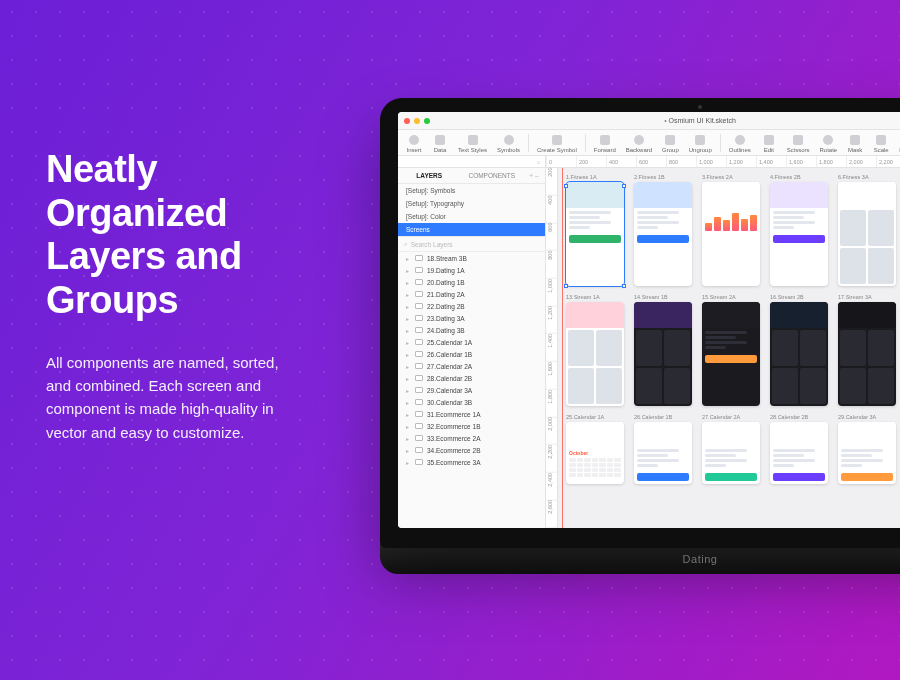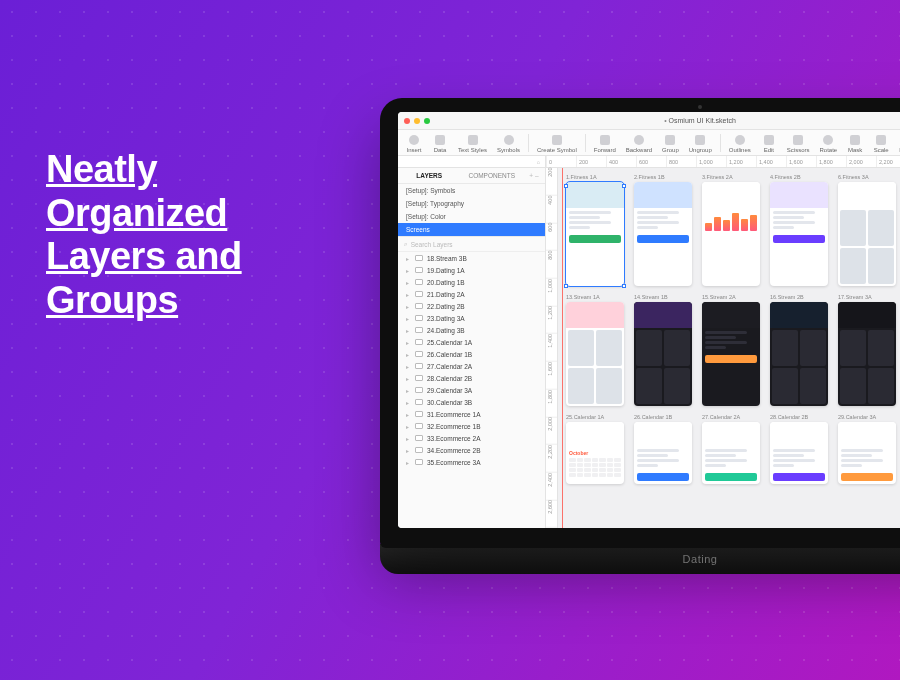--- a/index.html
+++ b/index.html
@@ -19,21 +19,20 @@
     background-position: 0 0;
     pointer-events:none;
   }
 
   .hero-text {
     position: absolute; left: 46px; top: 148px; width: 300px;
   }
   .hero-title {
     font-size: 38px; font-weight: 800; line-height: 1.15;
     letter-spacing: -0.5px;
-    text-decoration: underline;
   }
   .hero-sub {
     margin-top: 28px;
     font-size: 15px; font-weight: 400; line-height: 1.55;
     color: rgba(255,255,255,0.92);
     max-width: 260px;
   }
 
   
   .macbook {
@@ -171,20 +170,21 @@
   .artboard.sel .h-bl{bottom:-2px;left:-2px}.artboard.sel .h-br{bottom:-2px;right:-2px}
 
 </style>
 </head>
 <body>
 
 <div class="stage">
 
   <div class="hero-text">
     <div class="hero-title">Neatly Organized Layers and Groups</div>
+    <div class="hero-sub">All components are named, sorted, and combined. Each screen and component is made high-quality in vector and easy to customize.</div>
   </div>
 
   <div class="macbook">
     <div class="mb-screen">
       <div class="mb-camera"></div>
       <div class="mb-inner">
 
         <div class="titlebar">
           <div class="traffic">
             <div class="dot red"></div>

